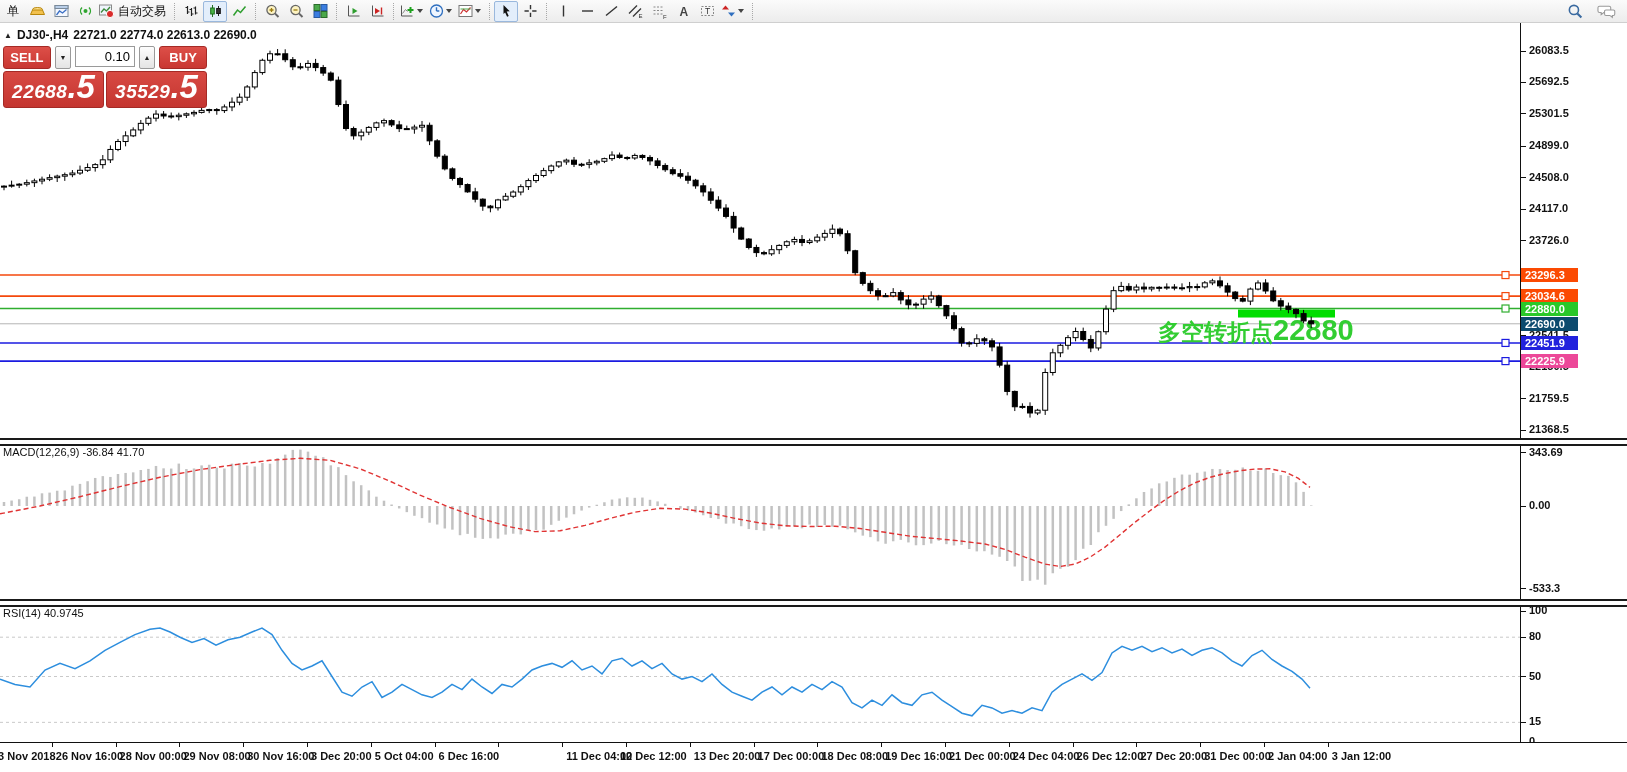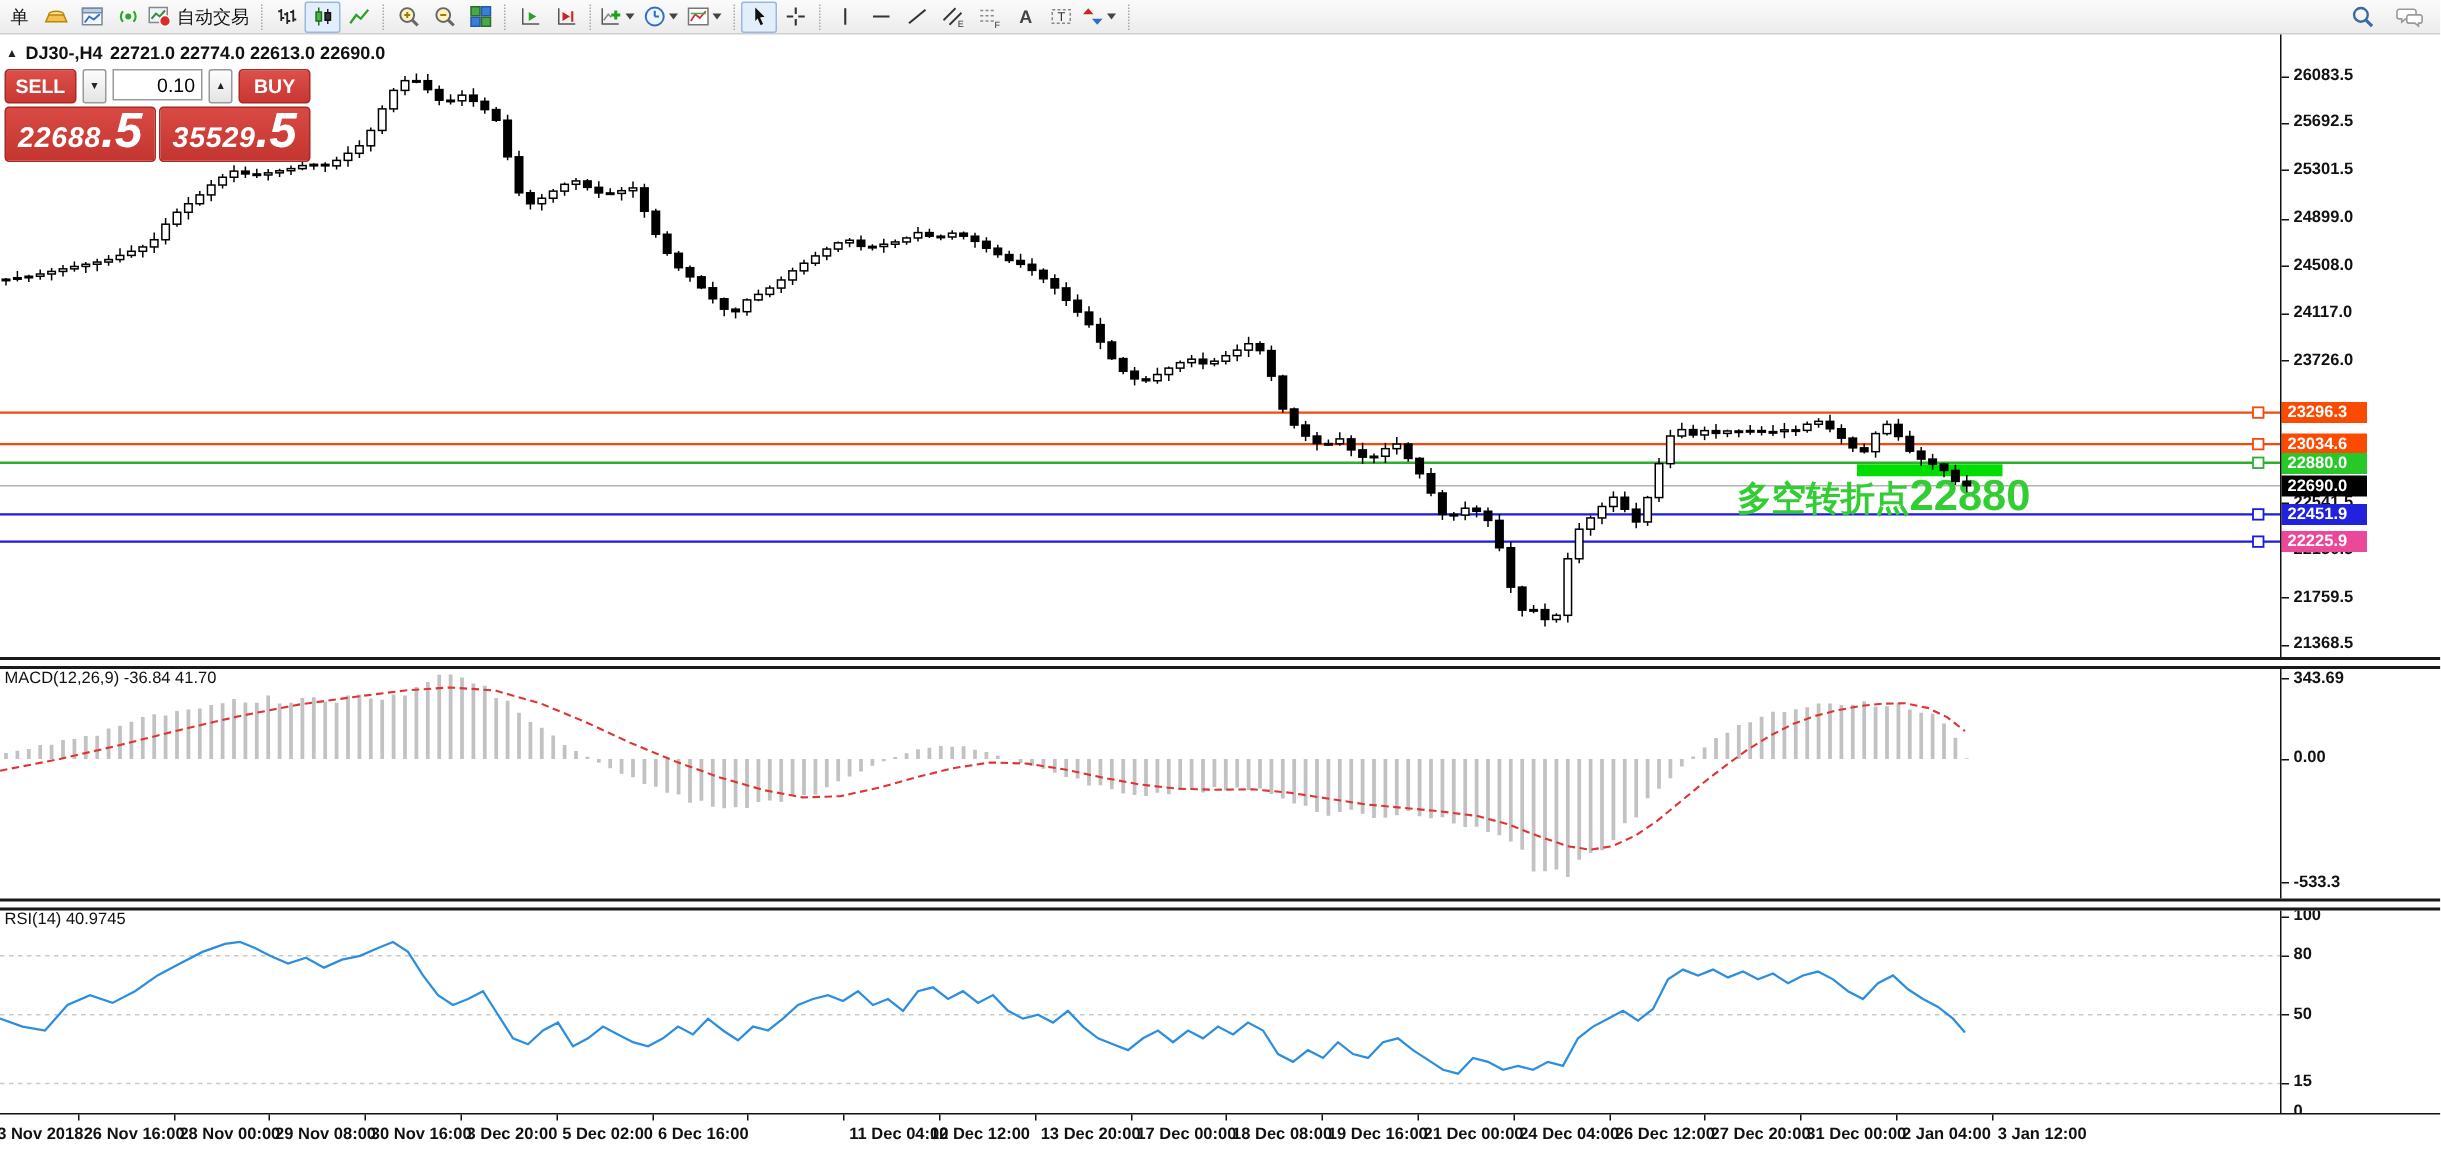--- a/index.html
+++ b/index.html
@@ -884,37 +884,37 @@
       <div class="axis-text" style="top: 646.5px;">50</div>
       <div class="axis-tick" style="top: 698.85px;"></div>
       <div class="axis-text" style="top: 692.35px;">15</div>
       <div class="axis-tick" style="top: 718.5px;"></div>
       <div class="axis-text" style="top: 712px;">0</div>
       <div class="axis-flag" style="top: 245.051px; background: rgb(251, 74, 2);">23296.3</div>
       <div class="axis-flag" style="top: 266.088px; background: rgb(251, 74, 2);">23034.6</div>
       <div class="axis-flag" style="top: 278.516px; background: rgb(41, 200, 41);">22880.0</div>
       <div class="axis-flag" style="top: 312.929px; background: rgb(34, 34, 221);">22451.9</div>
       <div class="axis-flag" style="top: 331.096px; background: #ec4899;">22225.9</div>
-      <div class="axis-flag" style="top: 293.789px; background: #000000;">22690.0</div>
+      <div class="axis-flag" style="top: 293.789px; background: #0c4a6e;">22690.0</div>
     </div>
 
   <div class="time-axis" id="time-axis">
       <div class="time-label" style="left: -8px;">23 Nov 2018</div>
       <div class="time-tick" style="left: 51.8px;"></div>
       <div class="time-label" style="left: 55.8px;">26 Nov 16:00</div>
       <div class="time-tick" style="left: 115.6px;"></div>
       <div class="time-label" style="left: 119.6px;">28 Nov 00:00</div>
       <div class="time-tick" style="left: 179.4px;"></div>
       <div class="time-label" style="left: 183.4px;">29 Nov 08:00</div>
       <div class="time-tick" style="left: 243.2px;"></div>
       <div class="time-label" style="left: 247.2px;">30 Nov 16:00</div>
       <div class="time-tick" style="left: 307px;"></div>
       <div class="time-label" style="left: 311px;">3 Dec 20:00</div>
       <div class="time-tick" style="left: 370.8px;"></div>
-      <div class="time-label" style="left: 374.8px;">5 Dec 02:00</div>
+      <div class="time-label" style="left: 374.8px;">5 Oct 04:00</div>
       <div class="time-tick" style="left: 434.6px;"></div>
       <div class="time-label" style="left: 438.6px;">6 Dec 16:00</div>
       <div class="time-tick" style="left: 498.4px;"></div>
       <div class="time-label" style="left: 502.4px; margin-top: 37px;">9 Dec 23:00</div>
       <div class="time-tick" style="left: 562.2px;"></div>
       <div class="time-label" style="left: 566.2px;">11 Dec 04:00</div>
       <div class="time-tick" style="left: 626px;"></div>
       <div class="time-label" style="left: 620px;">12 Dec 12:00</div>
       <div class="time-tick" style="left: 689.8px;"></div>
       <div class="time-label" style="left: 693.8px;">13 Dec 20:00</div>

